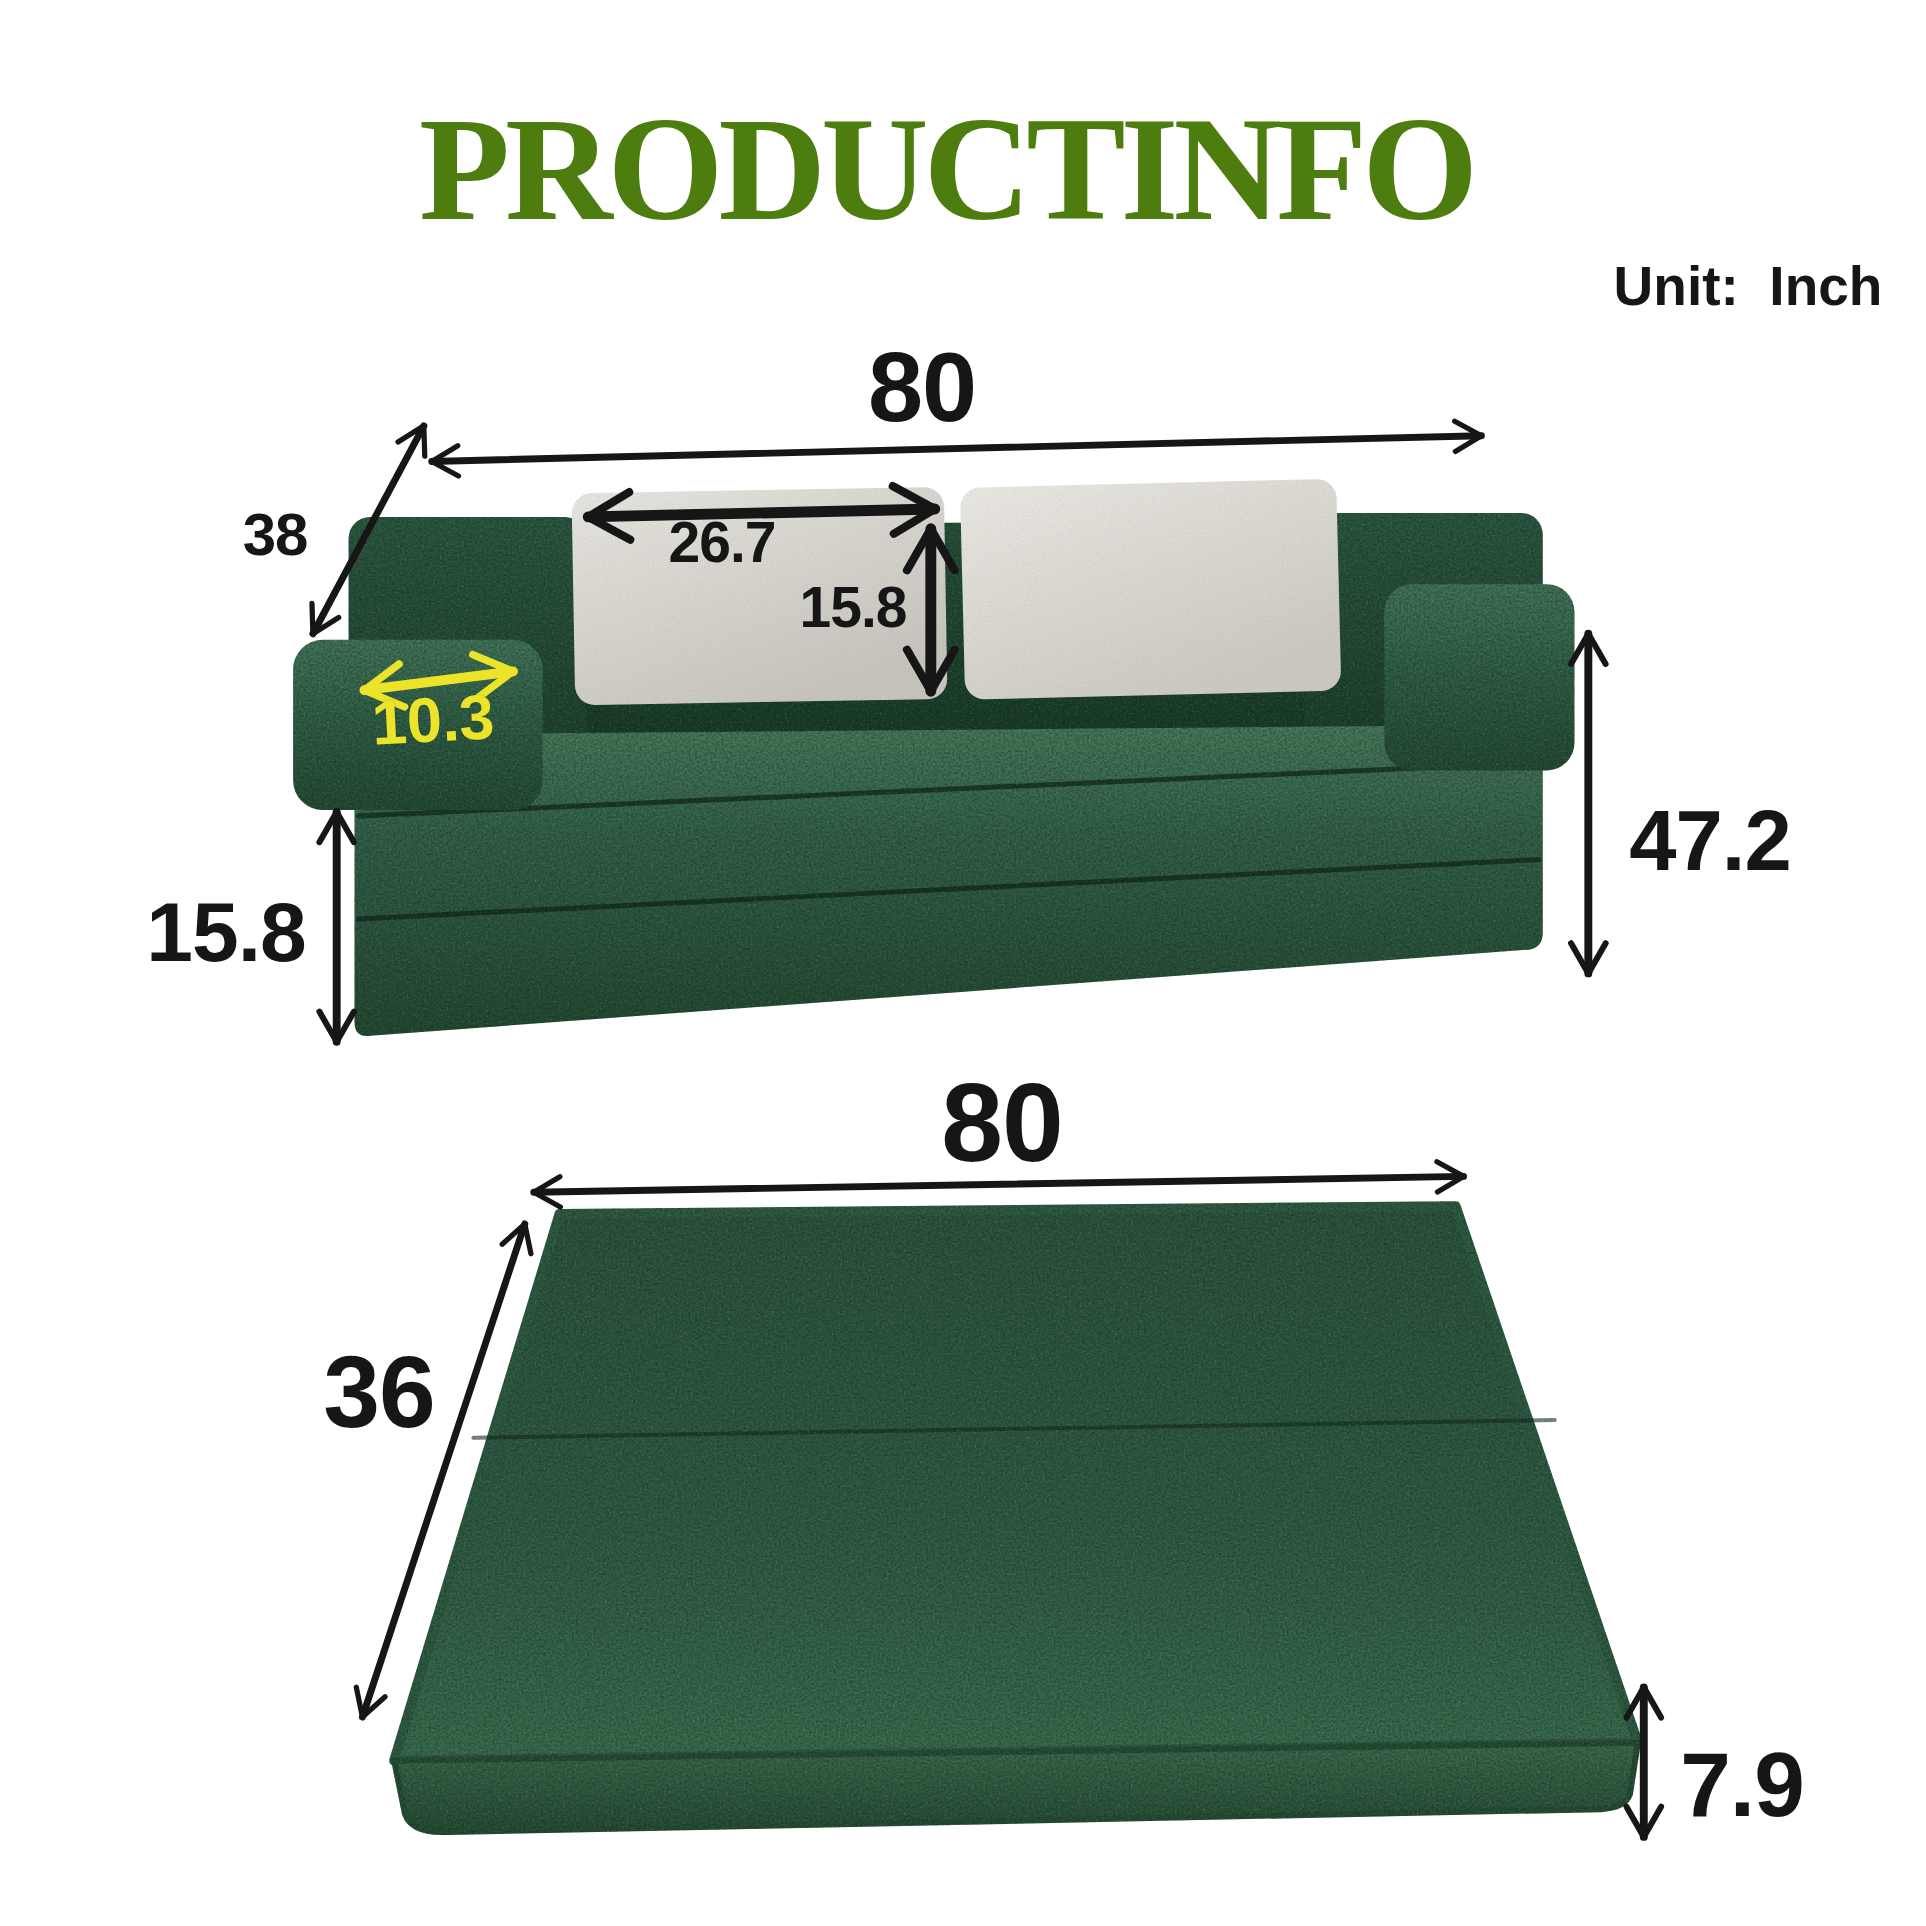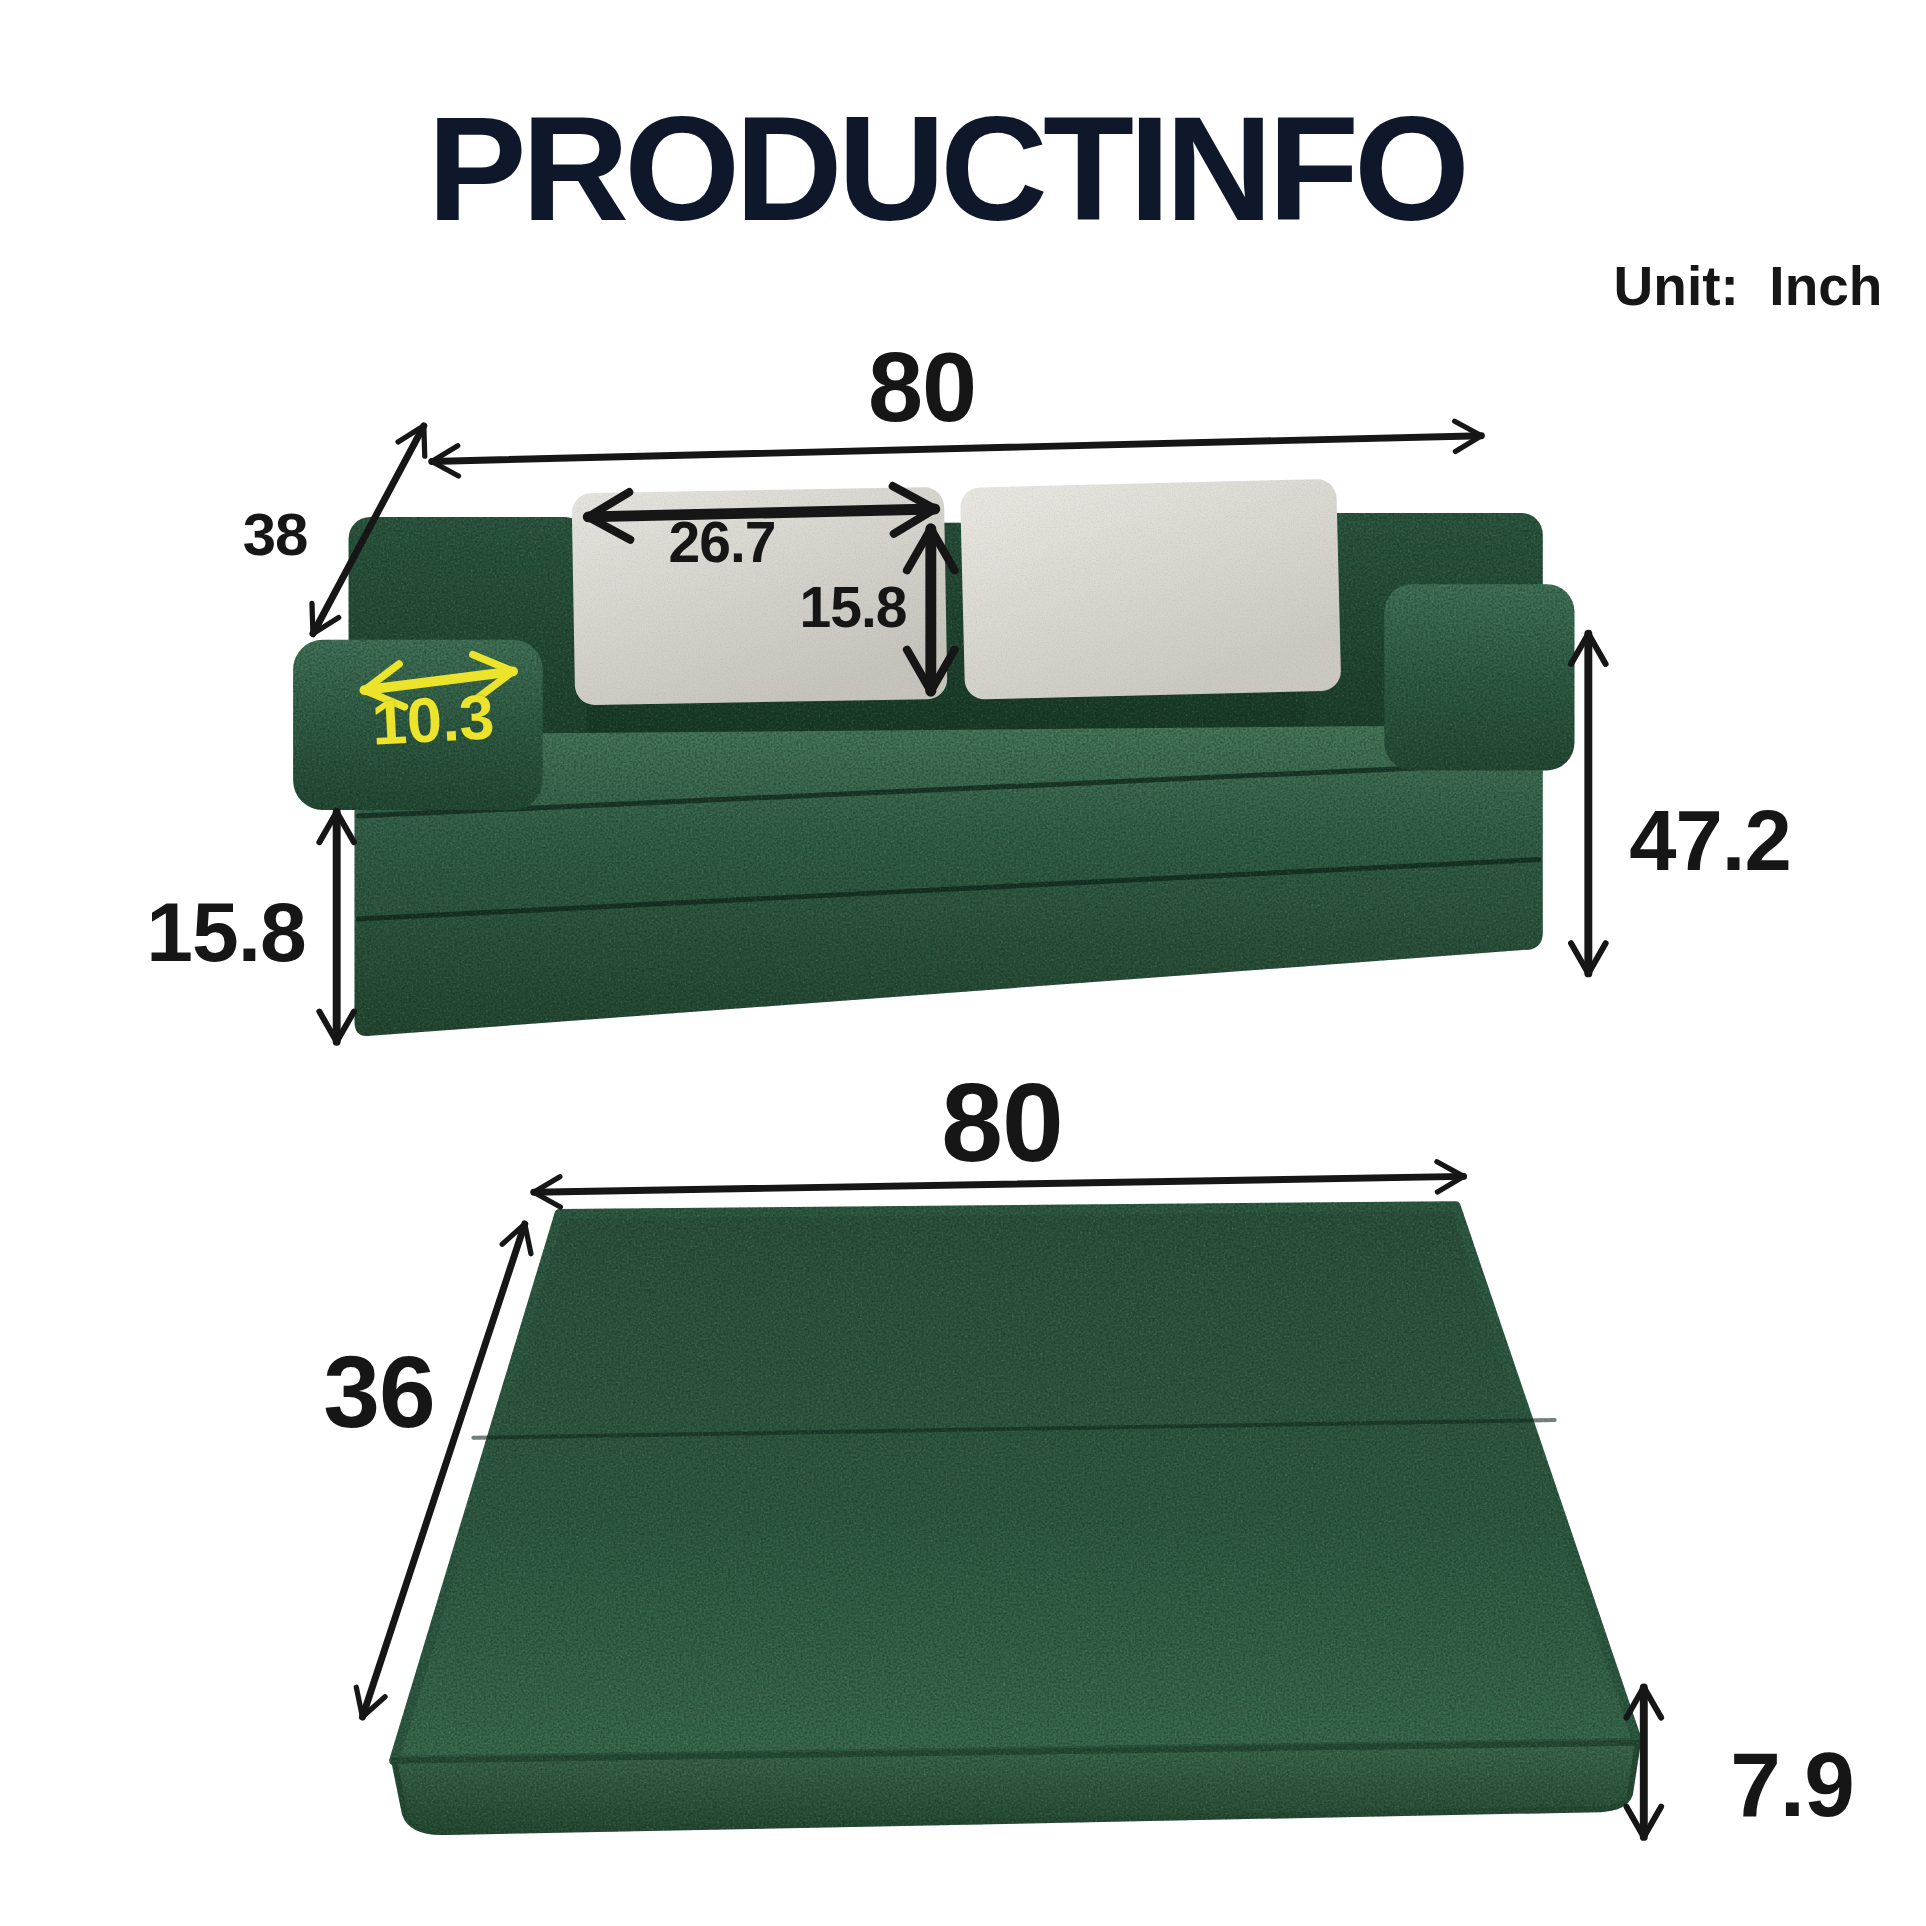--- a/index.html
+++ b/index.html
@@ -15,24 +15,24 @@
     position:absolute;
     transform:translate(-50%,-50%);
     font-weight:700;
     color:#161616;
     line-height:1;
     white-space:pre;
     z-index:2;
     letter-spacing:-1px;
   }
   .title{
-    font-family:Liberation Sans, sans-serif;
+    font-family:Liberation Serif, serif;
     font-weight:700;
     letter-spacing:-5px;
-    color:#0f172a;
+    color:#4d7c0f;
   }
   .yellow{
     color:#ece32b;
     transform:translate(-50%,-50%) rotate(-3deg);
     text-shadow:0 0 2px rgba(30,60,40,.35);
     letter-spacing:0;
   }
 </style>
 </head>
 <body>
@@ -168,16 +168,16 @@
   <div class="lbl yellow" style="left:433px;top:720px;font-size:63px;">10.3</div>
 
   <div class="lbl" style="left:226px;top:932px;font-size:84px;">15.8</div>
 
   <div class="lbl" style="left:1710px;top:840px;font-size:85px;">47.2</div>
 
   <div class="lbl" style="left:1002px;top:1123px;font-size:111px;">80</div>
 
   <div class="lbl" style="left:379px;top:1392px;font-size:102px;">36</div>
 
-  <div class="lbl" style="left:1792px;top:1784px;font-size:91px;">7.9</div>
+  <div class="lbl" style="left:1742px;top:1784px;font-size:91px;">7.9</div>
 
 </div>
 
 
 </body></html>

